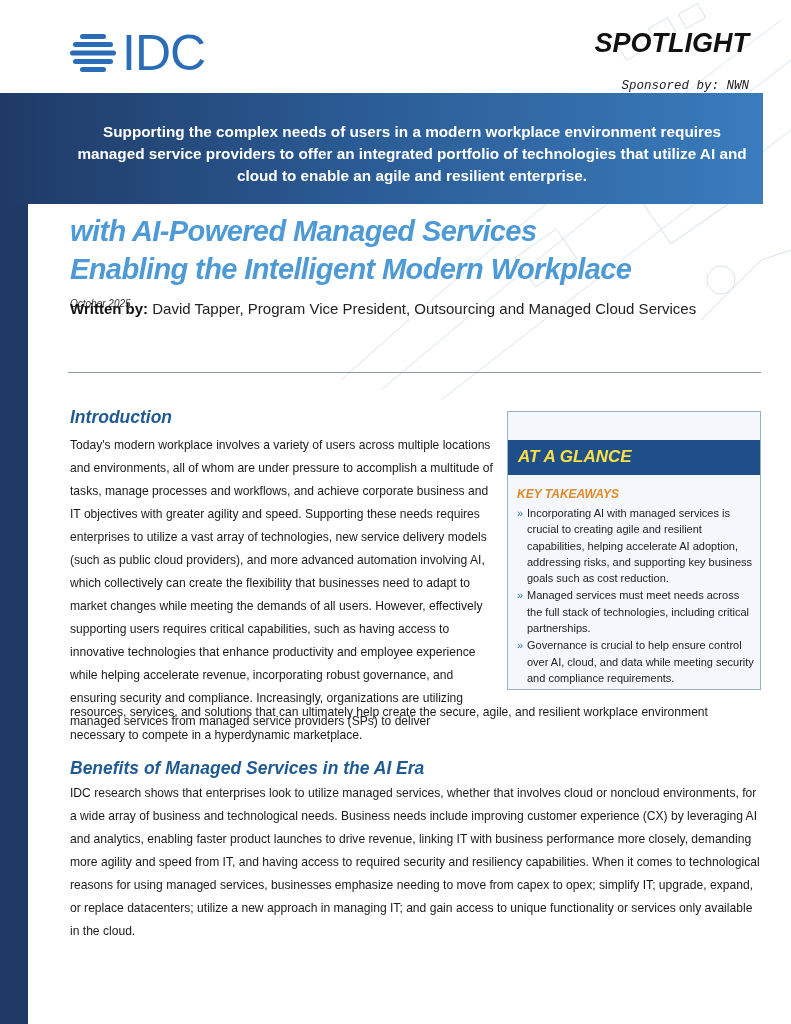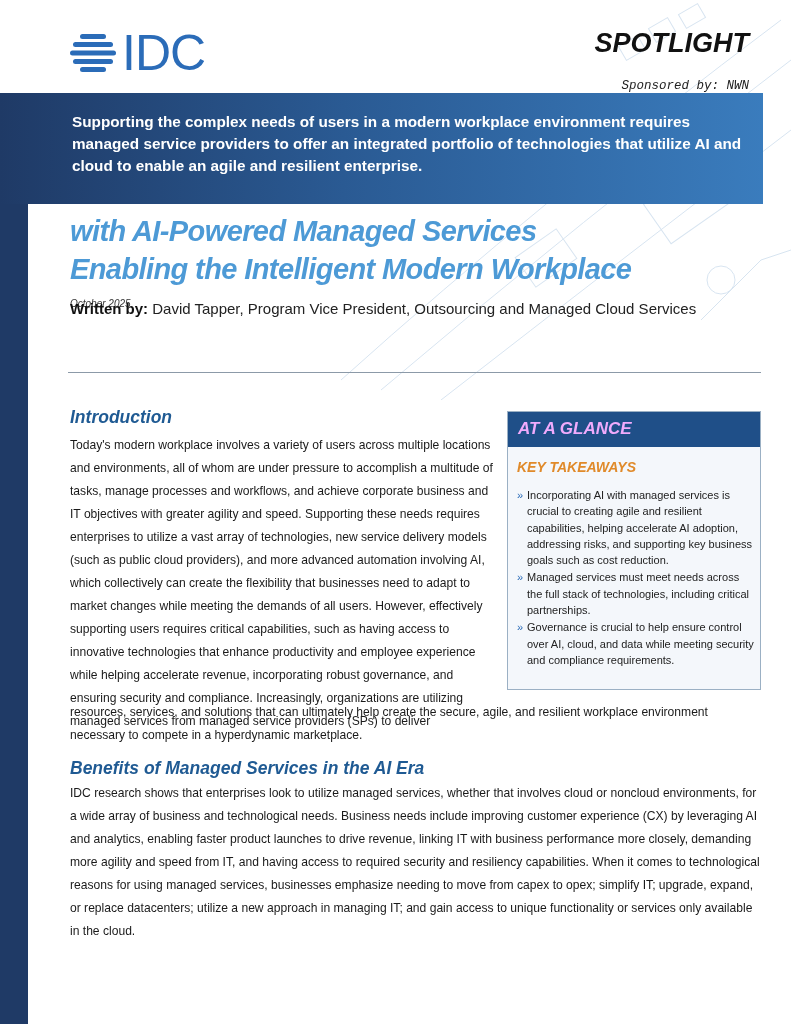--- a/index.html
+++ b/index.html
@@ -13,38 +13,38 @@
   .logo { position: absolute; left: 70px; top: 28px; display: flex; align-items: center; }
   .logo-mark { width: 46px; height: 42px; margin-right: 6px; }
   .logo-text { font-family: "Liberation Sans", sans-serif; font-size: 50px; font-weight: 400; color: #2b6cb8; letter-spacing: -1px; line-height: 1; }
 
   .spotlight { position: absolute; right: 42px; top: 28px; text-align: right; }
   .spotlight .label { font-family: "Liberation Sans", sans-serif; font-size: 27px; font-weight: bold; font-style: italic; color: #111; }
   .spotlight .sponsor { font-size: 12.5px; font-style: italic; color: #222; margin-top: 20px; font-family: Liberation Mono, monospace; }
 
   .banner { position: absolute; left: 0; top: 93px; width: 763px; height: 111px;
     background: linear-gradient(90deg, #1f3a66 0%, #2a5a93 45%, #3a7cbd 100%); }
-  .banner-text { position: absolute; left: 72px; top: 111px; width: 680px; color: #fff;
-    font-family: "Liberation Sans", sans-serif; font-size: 15.3px; font-weight: bold; line-height: 22px; }
+  .banner-text { position: absolute; left: 72px; top: 121px; width: 680px; color: #fff;
+    font-family: "Liberation Sans", sans-serif; font-size: 15.3px; font-weight: bold; line-height: 22px; text-align: center; }
 
   .title { position: absolute; left: 70px; top: 212px; width: 700px; color: #4d9ad6;
     font-family: "Liberation Sans", sans-serif; font-size: 29px; font-weight: bold; font-style: italic;
     line-height: 38px; letter-spacing: -0.6px; }
   .date { position: absolute; left: 70px; top: 298px; font-size: 10px; font-style: italic; color: #333; }
   .byline { position: absolute; left: 70px; top: 300px; font-size: 15px; color: #222; }
   .byline b { font-weight: bold; color: #111; }
 
   .divider { position: absolute; left: 68px; top: 372px; width: 693px; height: 1px; background: #8c9aa8; }
 
   .h2 { position: absolute; color: #1f5a93; font-size: 17.5px; font-weight: bold; font-style: italic; }
   .para { position: absolute; font-size: 12.1px; line-height: 23px; color: #1a1a1a; }
 
   .glance { position: absolute; left: 507px; top: 411px; width: 254px; height: 279px; border: 1px solid #9bb0c4; background: #f4f7fb; }
-  .glance-head { height: 35px; background: #1f4f88; color: #f0abfc; font-size: 17px; font-weight: bold; font-style: italic; padding: 7px 0 0 10px; }
-  .glance-sub { margin: 12px 0 12px 9px; color: #e08a2a; font-size: 14px; font-weight: bold; font-style: italic; }
+  .glance-head { height: 35px; background: #1f4f88; color: #fde047; font-size: 17px; font-weight: bold; font-style: italic; padding: 7px 0 0 10px; margin-top: 28px; }
+  .glance-sub { margin: 12px 0 4px 9px; color: #e08a2a; font-size: 12px; font-weight: bold; font-style: italic; }
   .glance-list { list-style: none; margin: 4px 6px 0 9px; }
   .glance-list li { position: relative; padding-left: 10px; font-size: 11px; line-height: 16.3px; color: #222; margin-bottom: 1px; }
   .glance-list li .bullet { position: absolute; left: 0; top: 0; color: #2b6cb8; font-size: 11px; }
 </style>
 </head>
 <body>
 
 <svg class="bg-art" viewBox="0 0 470 400">
   <g fill="none" stroke="#8fb3d6" stroke-width="1">
     <path d="M20 380 Q220 200 460 20"></path>

